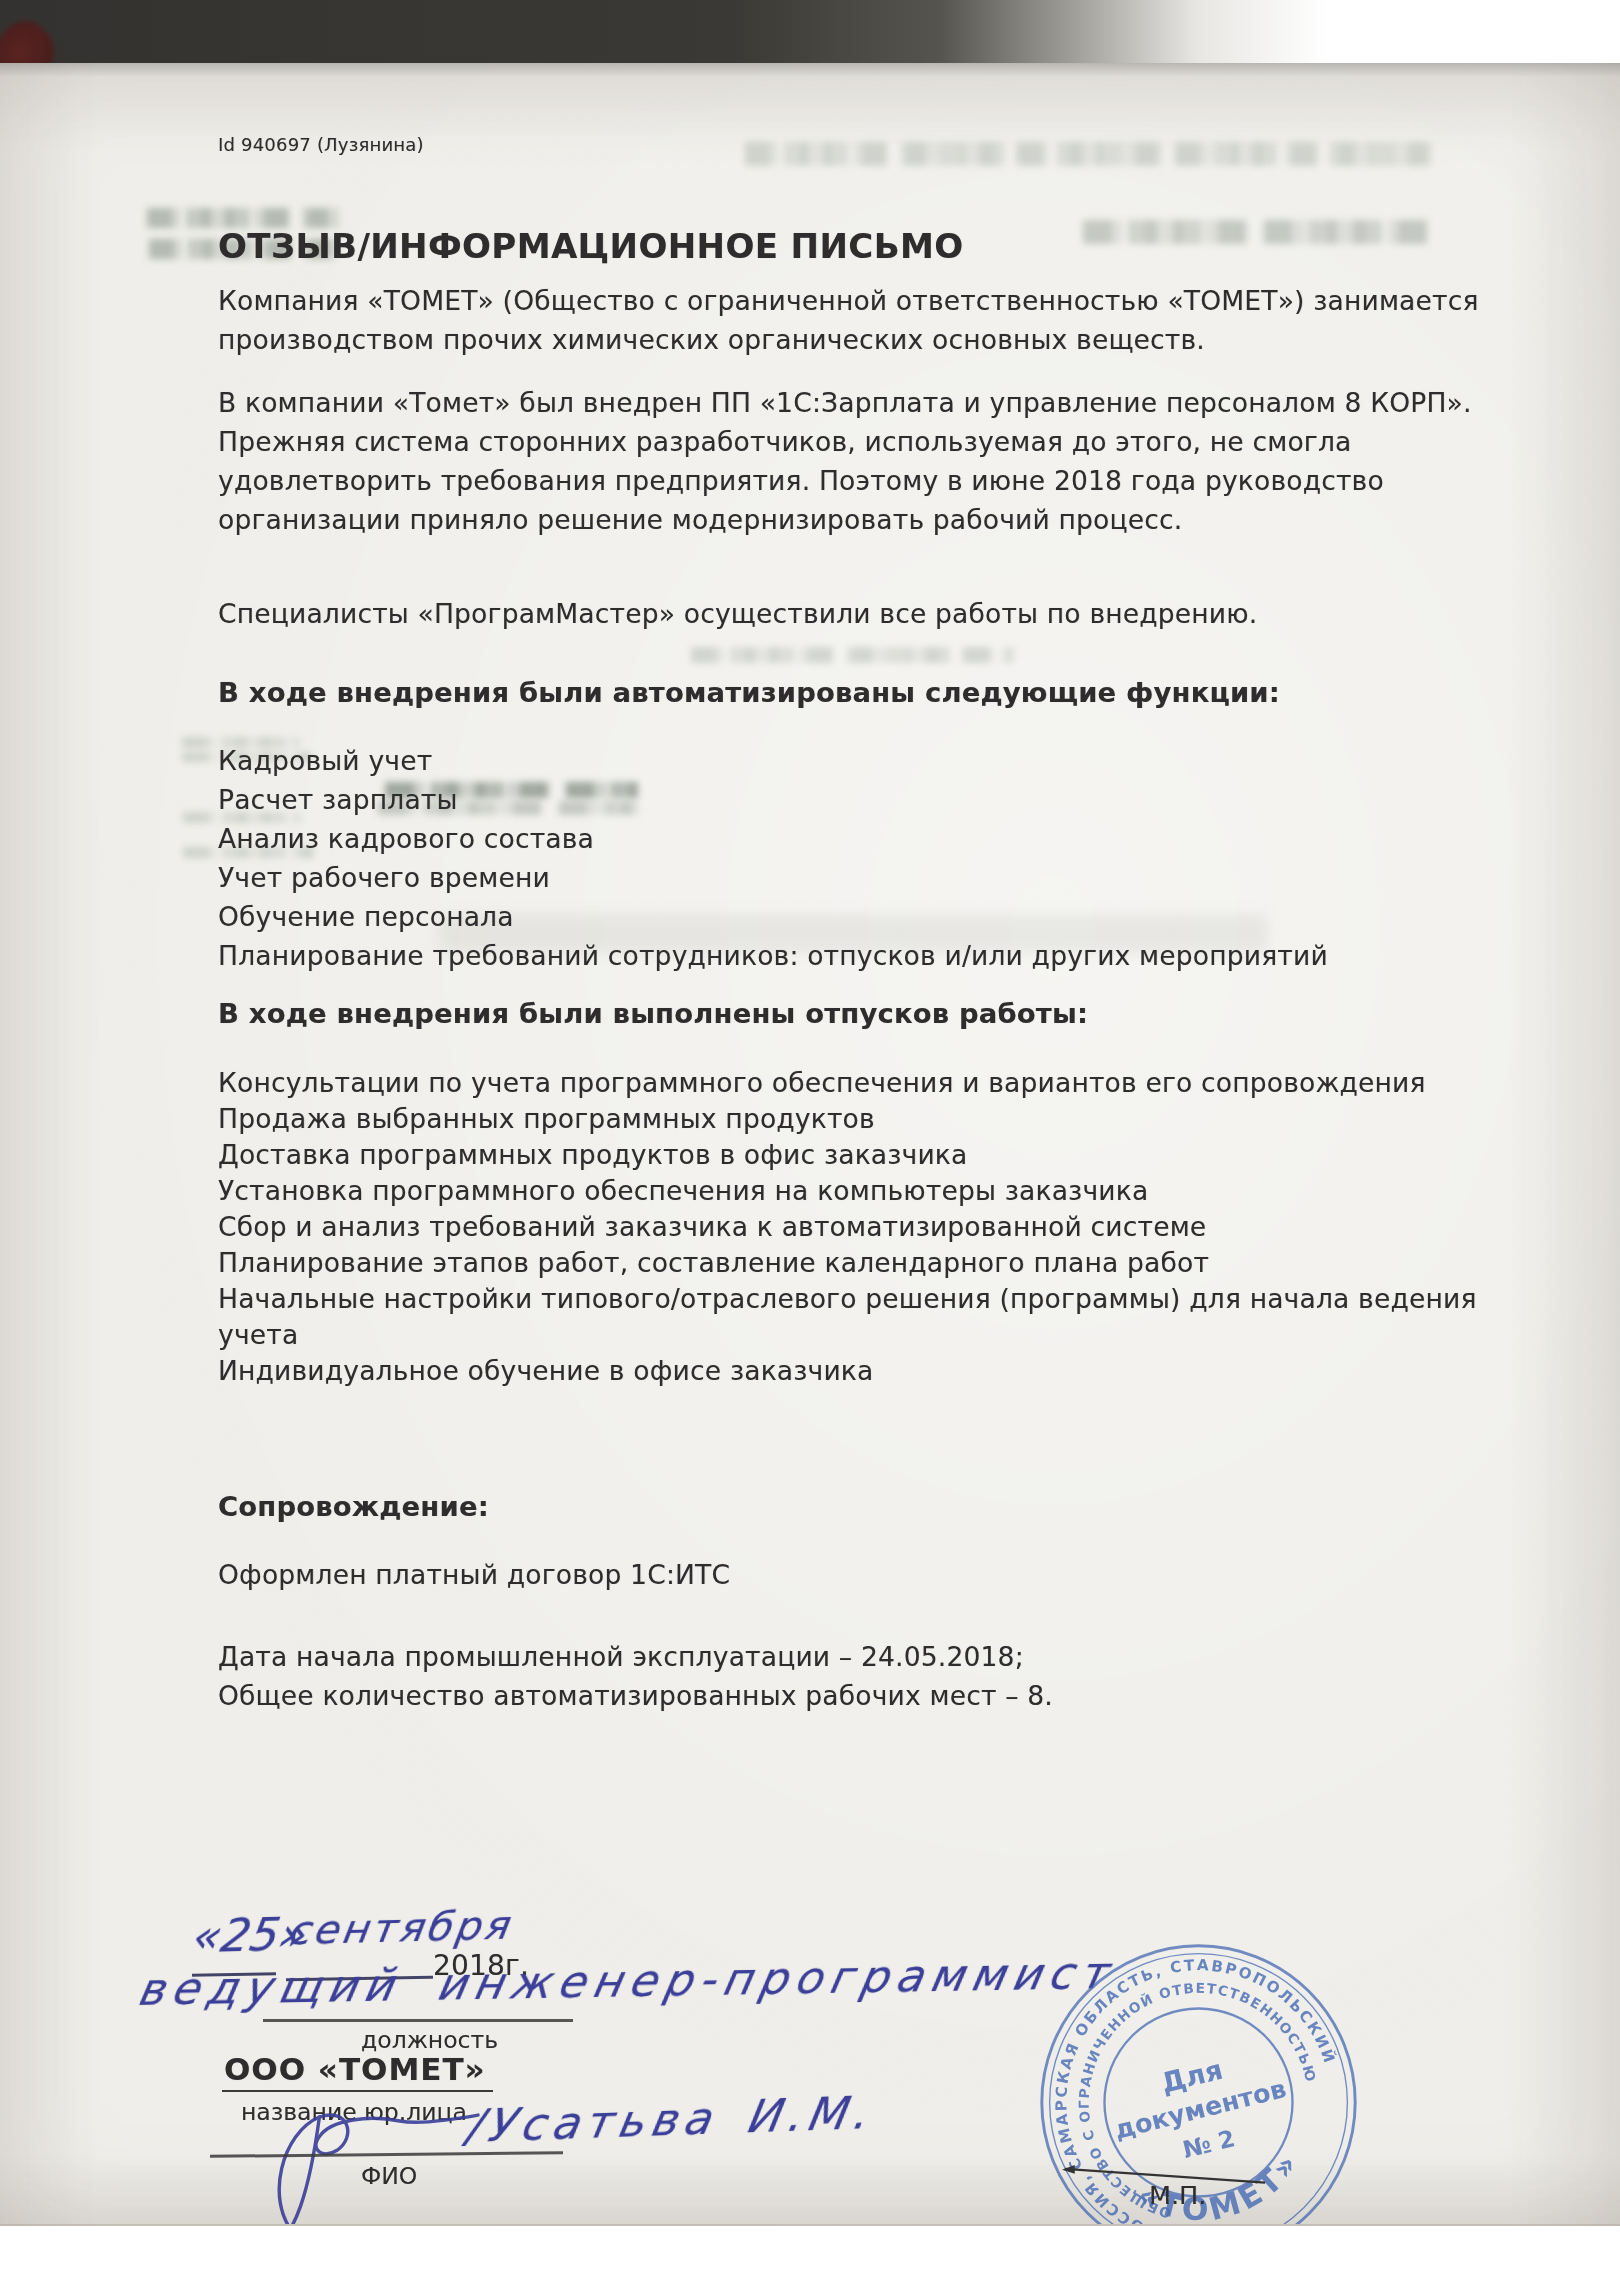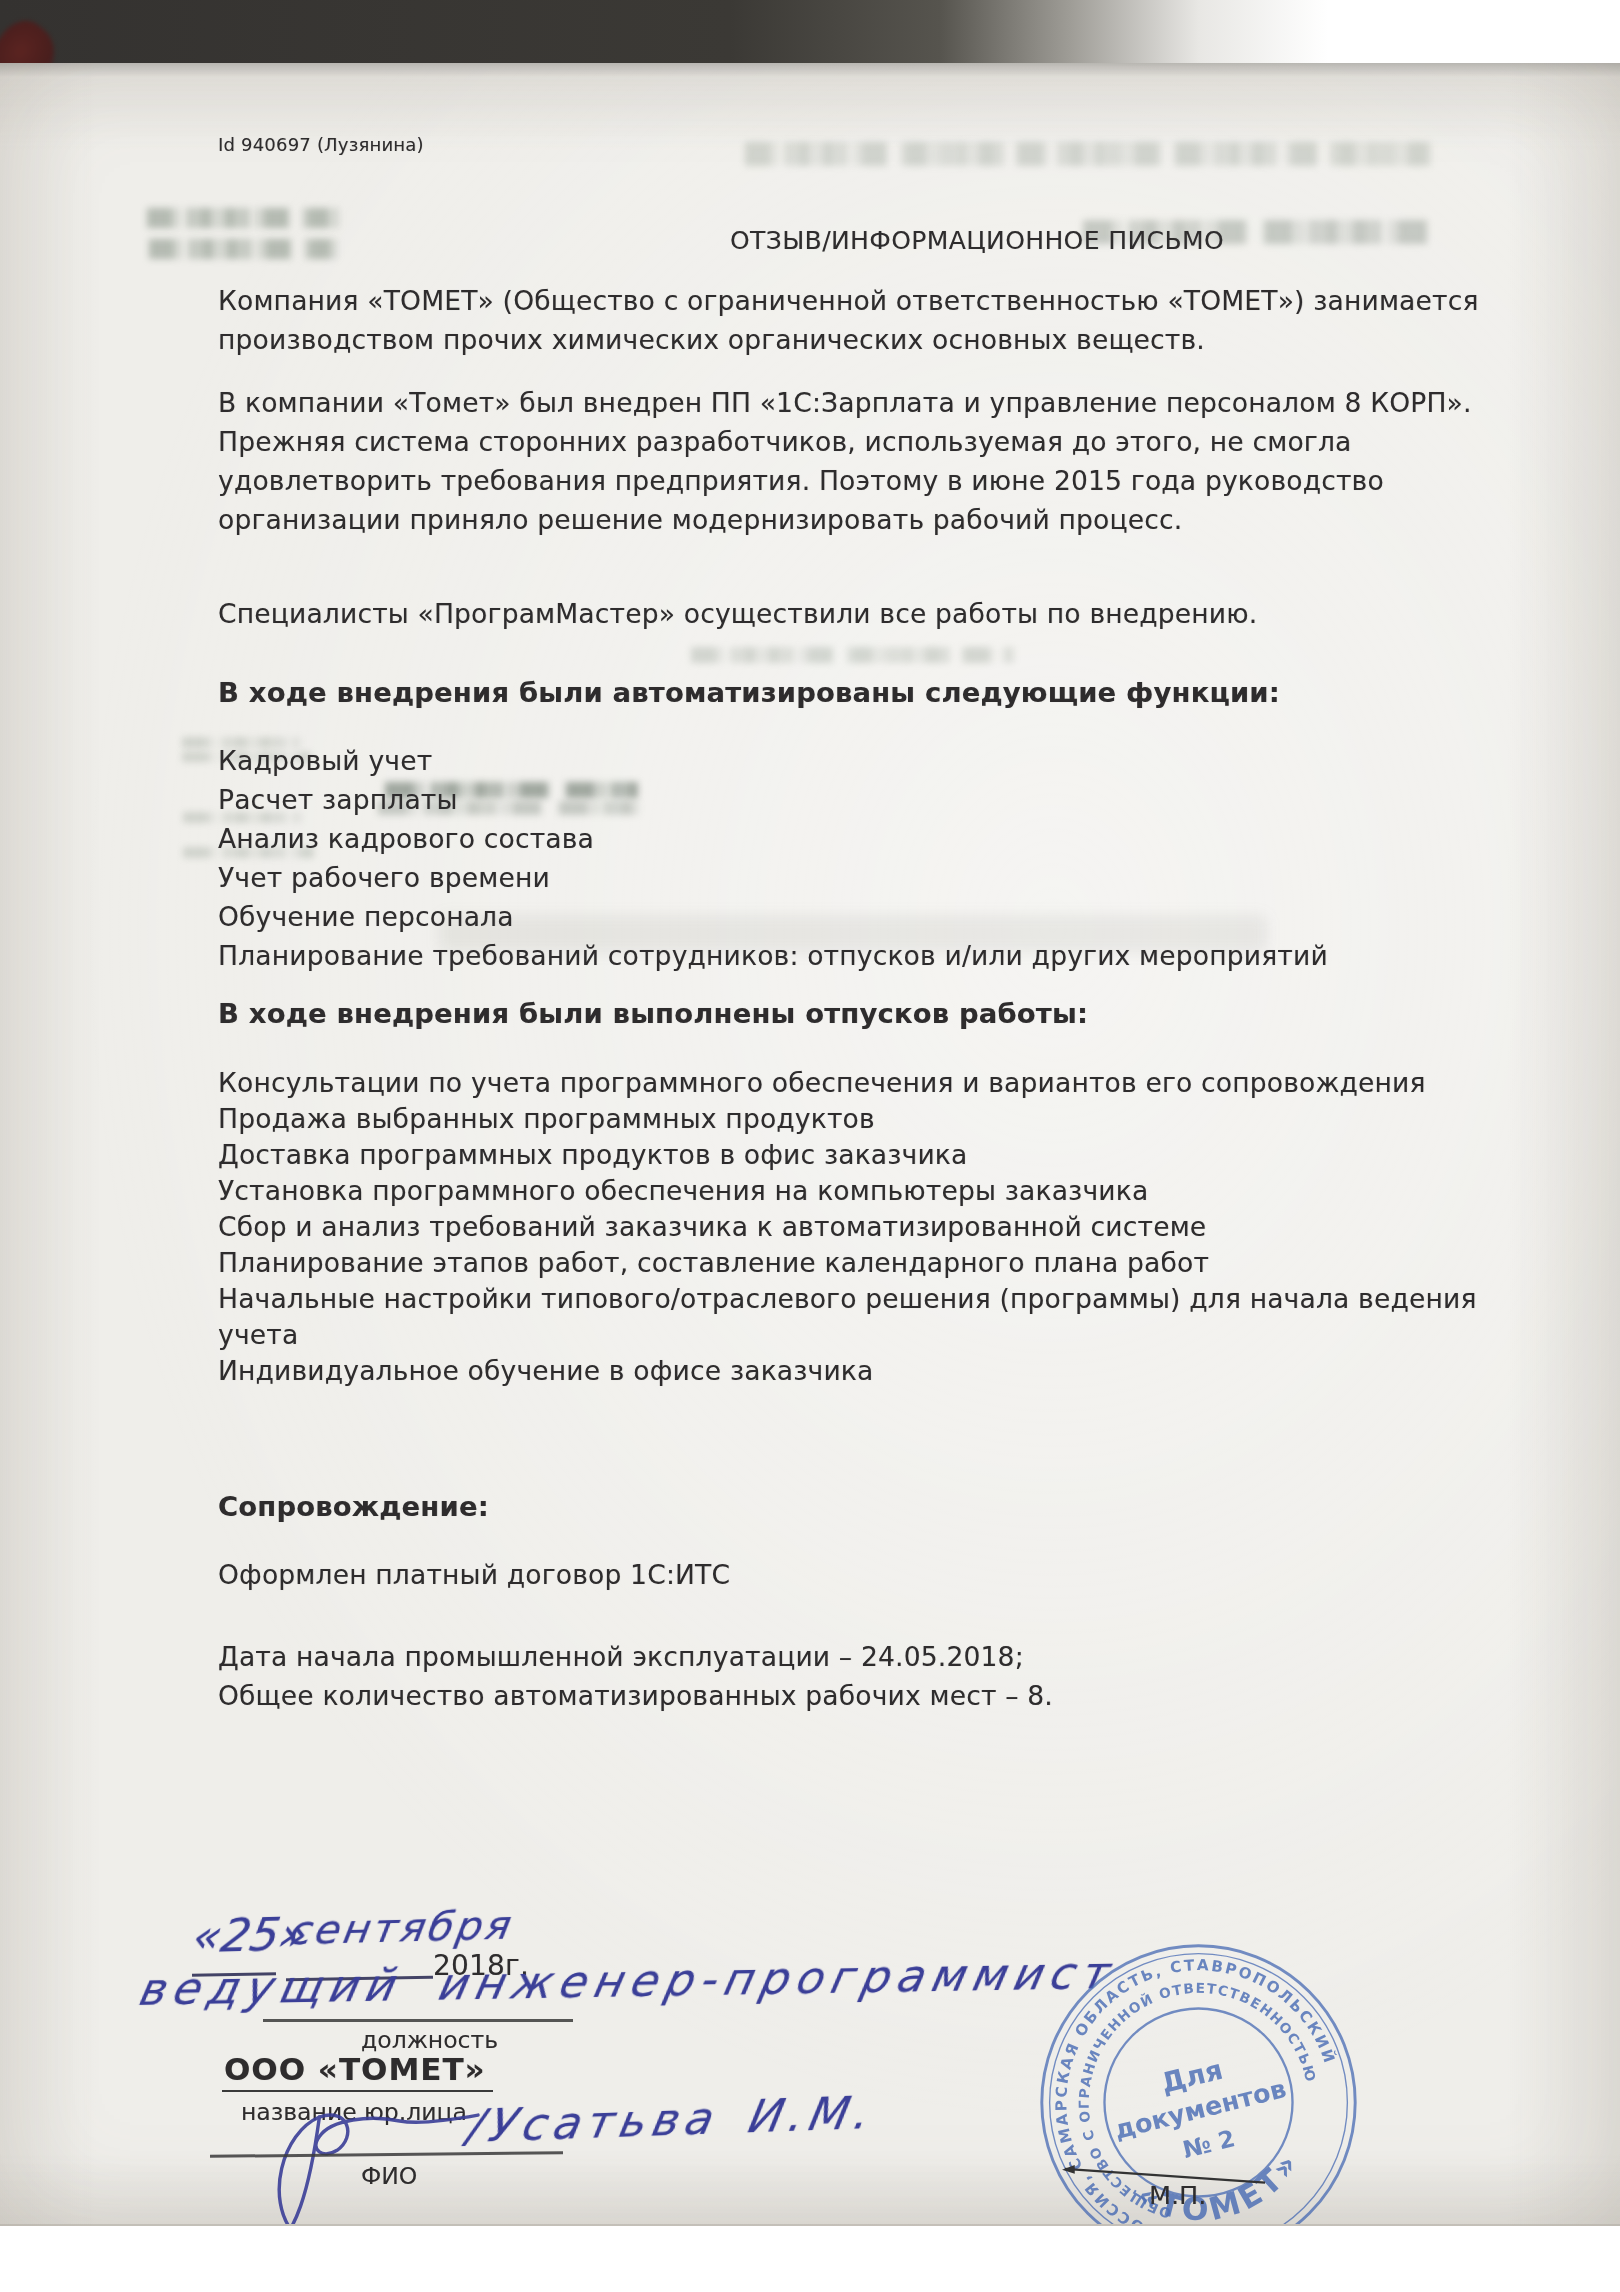--- a/index.html
+++ b/index.html
@@ -23,21 +23,21 @@
     box-shadow:inset 0 0 108px rgba(140,130,112,.14);
     border-bottom:2px solid rgba(160,154,142,.45);}
   .paper::before{content:"";position:absolute;left:0;top:0;width:100%;height:13.7px;
     background:linear-gradient(180deg,rgba(0,0,0,.16),rgba(0,0,0,0));}
 
   .t{position:absolute;white-space:nowrap;color:#2e2c2d;font-size:26.5px;letter-spacing:0.2px;
      text-shadow:0.3px 0.3px 0.7px rgba(70,70,70,.35);}
   .t .ln{height:39px;line-height:39px;}
   .t.works .ln{height:36px;line-height:36px;}
   .bold{font-weight:700;font-size:27.4px;}
-  .title{font-weight:400;font-size:25px;text-align:right;letter-spacing:0.4px;}
+  .title{font-weight:700;font-size:34px;text-align:left;letter-spacing:0.4px;}
 
   
   .bleed{position:absolute;filter:blur(3.9px);
     background:
       repeating-linear-gradient(90deg,rgba(120,134,120,.34) 0 25.5px,rgba(120,134,120,0) 25.5px 39px),
       repeating-linear-gradient(90deg,rgba(120,134,120,.22) 0 33px,rgba(120,134,120,0) 33px 54px);}
   .bleed.light{opacity:.55;}
   .bleed.boldish{background:
       repeating-linear-gradient(90deg,rgba(98,112,100,.42) 0 29px,rgba(98,112,100,0) 29px 45px),
       repeating-linear-gradient(90deg,rgba(98,112,100,.25) 0 39px,rgba(98,112,100,0) 39px 61px);}
@@ -81,21 +81,21 @@
   <div class="t title" style="left:218px;top:163px;width:1006px;">ОТЗЫВ/ИНФОРМАЦИОННОЕ ПИСЬМО</div>
 
   <div class="t" style="left:218px;top:218px;">
     <div class="ln">Компания «ТОМЕТ» (Общество с ограниченной ответственностью «ТОМЕТ») занимается</div>
     <div class="ln">производством прочих химических органических основных веществ.</div>
   </div>
 
   <div class="t" style="left:218px;top:320px;">
     <div class="ln">В компании «Томет» был внедрен ПП «1С:Зарплата и управление персоналом 8 КОРП».</div>
     <div class="ln">Прежняя система сторонних разработчиков, используемая до этого, не смогла</div>
-    <div class="ln">удовлетворить требования предприятия. Поэтому в июне 2015 года руководство</div>
+    <div class="ln">удовлетворить требования предприятия. Поэтому в июне 2018 года руководство</div>
     <div class="ln">организации приняло решение модернизировать рабочий процесс.</div>
   </div>
 
   <div class="t" style="left:218px;top:535px;">Специалисты «ПрограмМастер» осуществили все работы по внедрению.</div>
 
   <div class="t bold" style="left:218px;top:614px;">В ходе внедрения были автоматизированы следующие функции:</div>
 
   <div class="t" style="left:218px;top:678px;">
     <div class="ln">Кадровый учет</div>
     <div class="ln">Расчет зарплаты</div>

